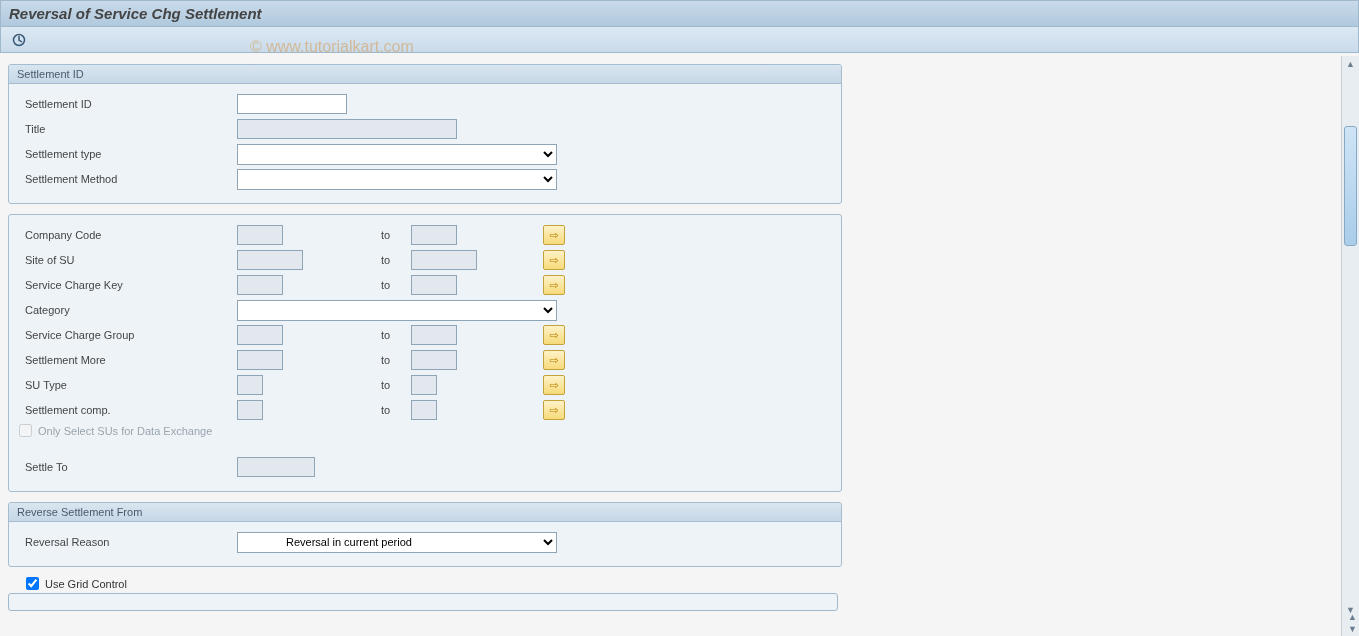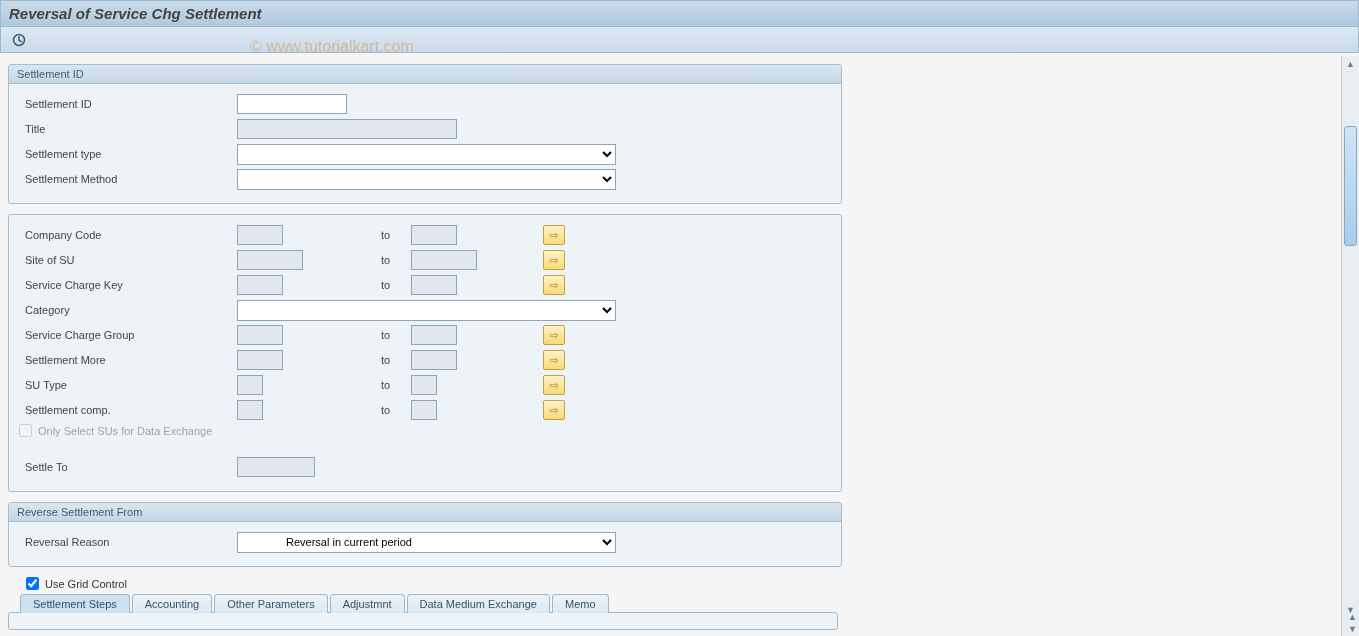--- a/index.html
+++ b/index.html
@@ -78,21 +78,21 @@
       font-size: 11px;
       padding: 2px 4px;
       border: 1px solid #8ea4b7;
       background: #fff;
       height: 20px;
     }
     input.readonly { background: #e2e8ee; }
     select { height: 21px; }
     .w-short { width: 110px; }
     .w-title { width: 220px; }
-    .w-sel { width: 379px; padding-left: 44px; }
+    .w-sel { width: 320px; padding-left: 44px; }
     .w-small { width: 46px; }
     .w-ss { width: 26px; }
     .range-to {
       width: 38px;
       text-align: left;
       padding-left: 8px;
       color: #444;
     }
     .arrow-btn {
       width: 22px; height: 20px;
@@ -324,28 +324,20 @@
       </div>
     </div>
   </div>
 
   <div class="check-row" style="margin-left:2px; margin-top:6px; margin-bottom:2px;padding-left:16px;">
     <input type="checkbox" checked="" style="">
     <span style="padding-left:2px">Use Grid Control</span>
   </div>
 
   <div class="tab-area" style="margin-left:0; width: 830px;">
-    <div class="tab-strip">
-      <div class="tab active">Settlement Steps</div>
-      <div class="tab">Accounting</div>
-      <div class="tab">Other Parameters</div>
-      <div class="tab">Adjustmnt</div>
-      <div class="tab">Data Medium Exchange</div>
-      <div class="tab">Memo</div>
-    </div>
     <div class="tab-body"></div>
   </div>
 
 </div>
 </div>
 
 <div class="right-scroll">
   <span class="tri">▲</span>
   <div class="scroll-thumb"></div>
   <span class="tri" style="margin-bottom:18px">▼</span>

